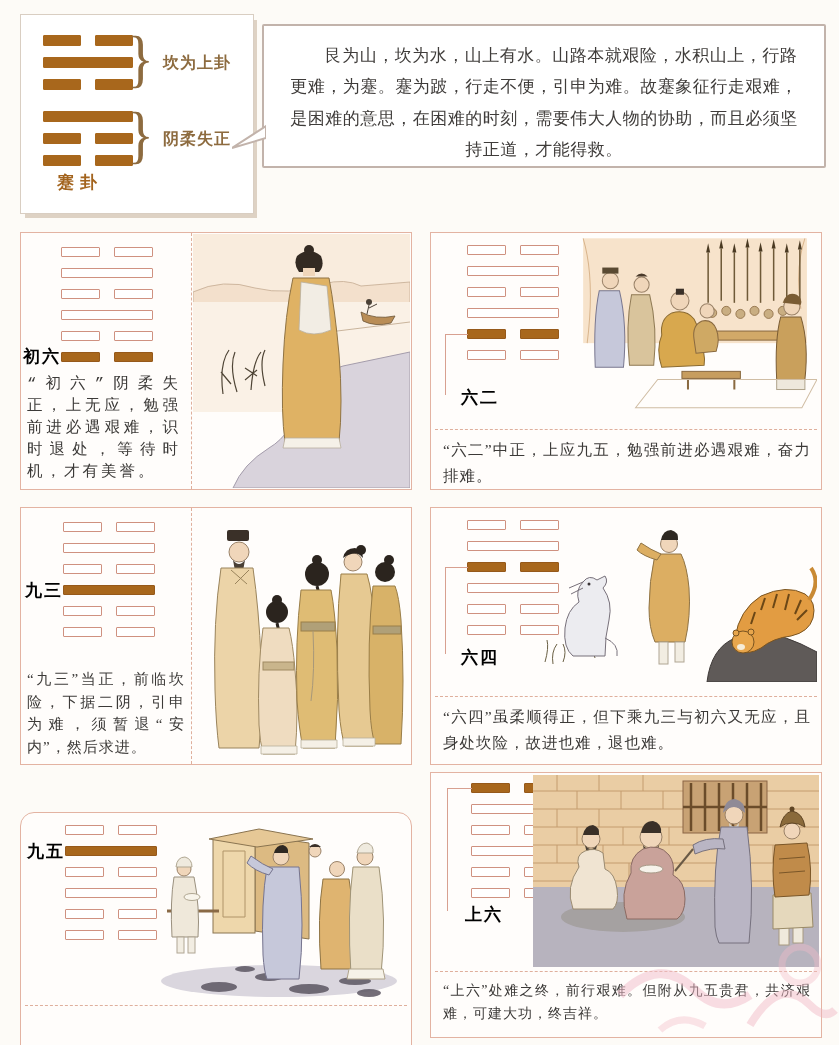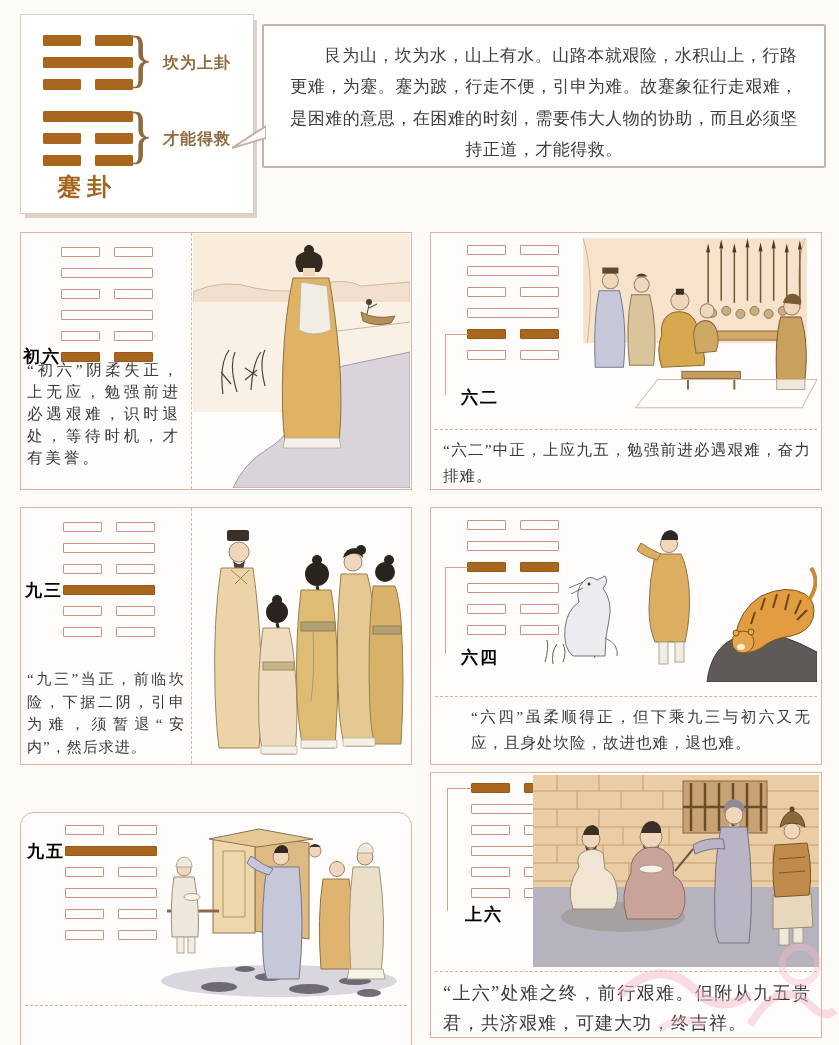--- a/index.html
+++ b/index.html
@@ -9,21 +9,21 @@
   
   .hexbox{position:absolute;left:20px;top:14px;width:232px;height:198px;background:#fff;
           border:1px solid #d9cec2;box-shadow:4px 5px 0 -1px #ded2c4;}
   .hex-main{position:absolute;left:22px;top:20px;width:90px;}
   .brace{position:absolute;left:106px;font-size:56px;line-height:56px;color:#8d6b3f;
          font-family:"Liberation Serif",serif;transform:scaleY(1.12);}
   .brace.up{top:16px;} .brace.low{top:92px;}
   .trigram-label{position:absolute;left:142px;font-size:16px;font-weight:bold;color:#8d6b3f;
                  font-family:"DejaVu Sans",sans-serif;letter-spacing:1px;}
   .trigram-label.up{top:38px;} .trigram-label.low{top:114px;}
-  .hex-title{position:absolute;left:36px;top:156px;font-size:24px;font-weight:bold;color:#a3641e;
+  .hex-title{position:absolute;left:36px;top:156px;font-size:17px;font-weight:bold;color:#a3641e;
              letter-spacing:6px;font-family:"DejaVu Sans",sans-serif;}
 
   
   .hxrow{display:flex;justify-content:space-between;height:10px;margin-bottom:11px;}
   .hxrow .seg{flex:0 0 42%;border:1px solid #cf9180;background:#fff;box-sizing:border-box;border-radius:1px;}
   .hxrow .seg.full{flex-basis:100%;}
   .hxrow.filled .seg{background:#a8671c;border-color:#96591a;}
   .hex-main .hxrow{height:11px;margin-bottom:11px;}
   .hex-main .hxrow.gap{margin-bottom:21px;}
   .hex-main .hxrow .seg{border-color:#a8671c;}
@@ -60,26 +60,26 @@
   #p4 .line-label{left:6px;top:27px;}
   #p5 .line-label{left:34px;top:130px;}
 
   .bracket{position:absolute;border-left:1px solid #d8a090;border-top:1px solid #d8a090;}
   #p1 .bracket{left:14px;top:101px;width:22px;height:60px;}
   #p3 .bracket{left:14px;top:59px;width:22px;height:86px;}
   #p5 .bracket{left:16px;top:15px;width:24px;height:122px;}
 
   .panel-text{position:absolute;font-family:"Liberation Serif",serif;color:#3c3a38;
               text-align:justify;}
-  #p0 .panel-text{left:6px;top:126px;width:154px;font-size:15.5px;letter-spacing:3px;line-height:1.42;}
+  #p0 .panel-text{left:6px;top:140px;width:154px;font-size:15.5px;letter-spacing:3px;line-height:1.42;font-family:Liberation Mono, monospace;}
   #p2 .panel-text{left:6px;top:160px;width:158px;font-size:15px;letter-spacing:1px;line-height:1.5;}
   #p1 .panel-text{left:12px;top:204px;right:10px;font-size:15.5px;letter-spacing:1px;line-height:1.65;}
-  #p3 .panel-text{left:12px;top:196px;right:10px;font-size:15.5px;letter-spacing:1px;line-height:1.65;margin-left:28px;}
+  #p3 .panel-text{left:12px;top:196px;right:10px;font-size:15.5px;letter-spacing:1px;line-height:1.65;}
   #p4 .panel-text{left:12px;top:200px;right:10px;font-size:15.5px;letter-spacing:1px;line-height:1.65;}
-  #p5 .panel-text{left:12px;top:206px;right:10px;font-size:18px;letter-spacing:1px;line-height:1.65;font-family:Liberation Serif, serif;}
+  #p5 .panel-text{left:12px;top:206px;right:10px;font-size:14px;letter-spacing:1px;line-height:1.65;font-family:Liberation Serif, serif;}
 
   .illus{position:absolute;}
   #p0 .illus{left:172px;top:1px;width:217px;height:254px;}
   #p1 .illus{left:134px;top:4px;width:252px;height:176px;}
   #p2 .illus{left:172px;top:2px;width:217px;height:252px;}
   #p3 .illus{left:108px;top:8px;width:278px;height:166px;}
   #p4 .illus{left:136px;top:4px;width:250px;height:184px;}
   #p5 .illus{left:102px;top:2px;width:286px;height:192px;}
 
   .watermark{position:absolute;left:600px;top:935px;width:239px;height:110px;pointer-events:none;}
@@ -108,21 +108,21 @@
         <span class="seg"></span>
       </div>
       <div class="hxrow broken filled">
         <span class="seg"></span>
         <span class="seg"></span>
       </div>
     </div>
   <span class="brace up">}</span>
   <span class="brace low">}</span>
   <div class="trigram-label up">坎为上卦</div>
-  <div class="trigram-label low">才能得救</div>
+  <div class="trigram-label low">阴柔失正</div>
   <div class="hex-title">蹇卦</div>
 </div>
 
 <div class="bubble">
   <svg class="bubble-tail" viewBox="0 0 34 30">
     <polygon points="34,4 0,26 34,16" fill="#ffffff" stroke="#c2b3ab" stroke-width="2"></polygon>
   </svg>
   <p>艮为山，坎为水，山上有水。山路本就艰险，水积山上，行路更难，为蹇。蹇为跛，行走不便，引申为难。故蹇象征行走艰难，是困难的意思，在困难的时刻，需要伟大人物的协助，而且必须坚持正道，才能得救。</p>
 </div>
 

